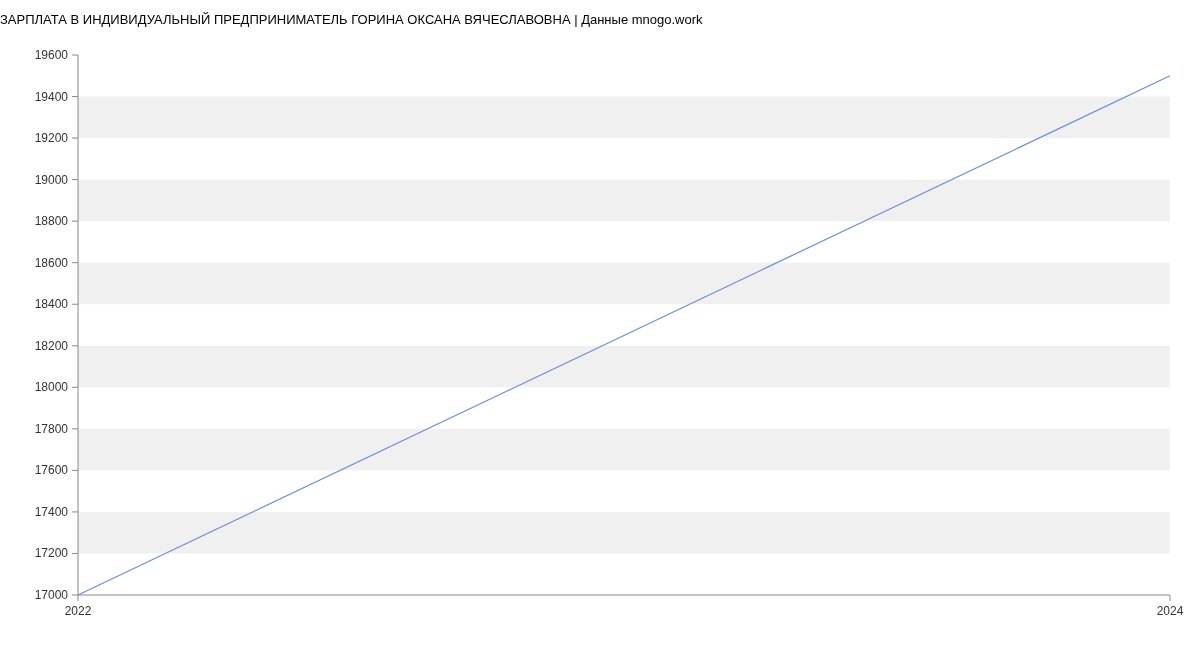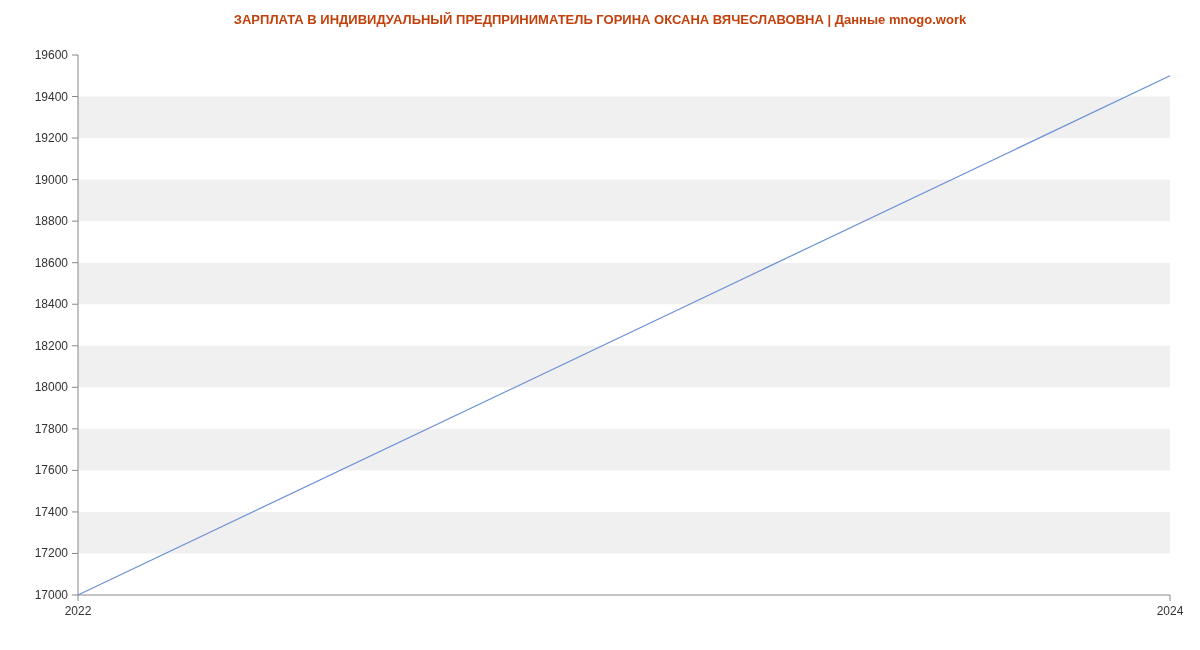--- a/index.html
+++ b/index.html
@@ -5,24 +5,24 @@
     body {
       margin: 0;
       padding: 0;
       font-family: Arial, Helvetica, sans-serif;
       background: #fff;
       width: 1200px;
       height: 650px;
       overflow: hidden;
     }
     .title {
-      text-align: center;
+      text-align: left;
       font-size: 13px;
-      font-weight: bold;
-      color: #c2410c;
+      font-weight: normal;
+      color: #000000;
       padding: 12px 0 0 0;
     }
     .chart-wrap {
       position: absolute;
       top: 35px;
       left: 0;
       right: 0;
       bottom: 0;
     }
     svg text {

